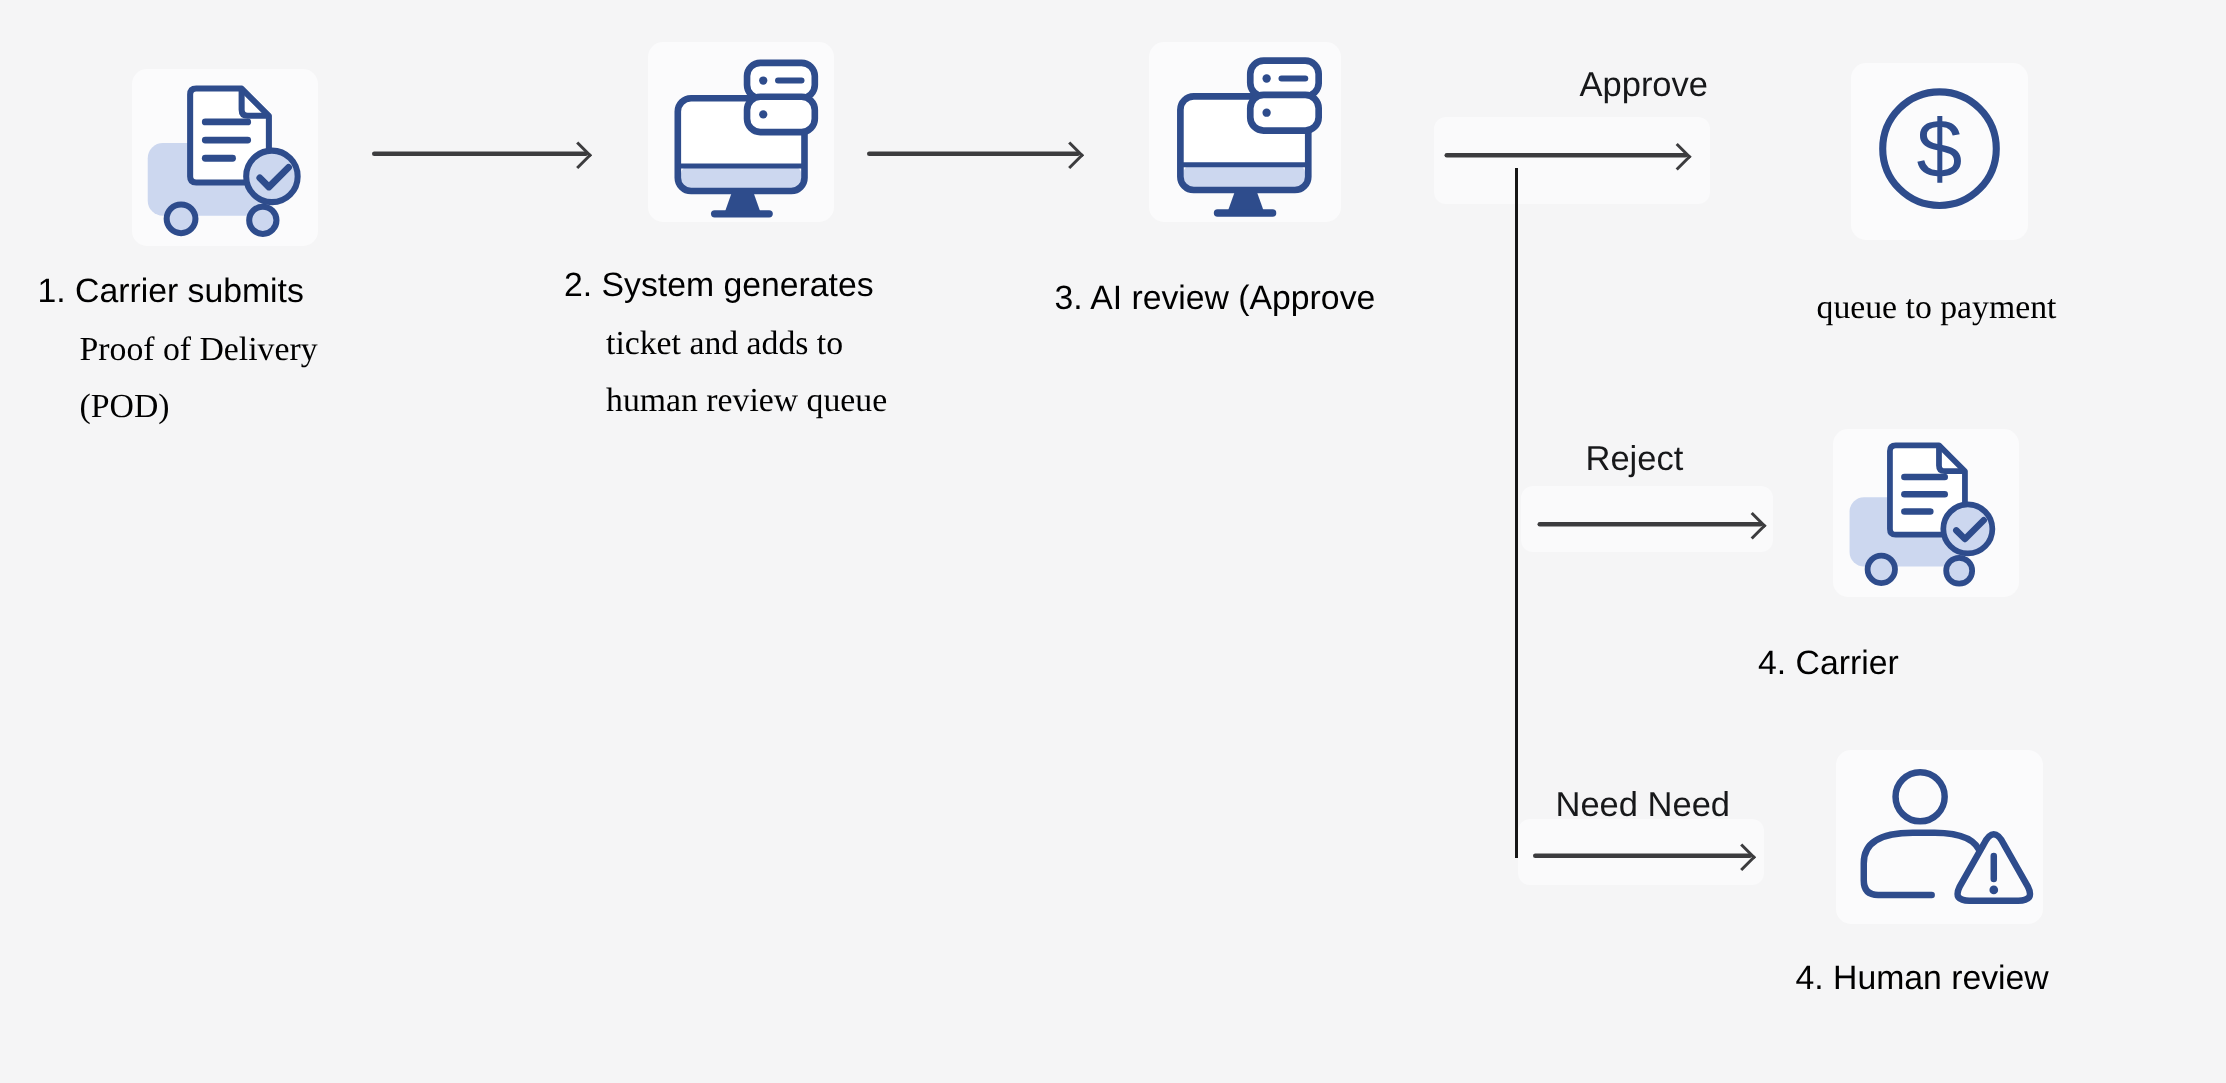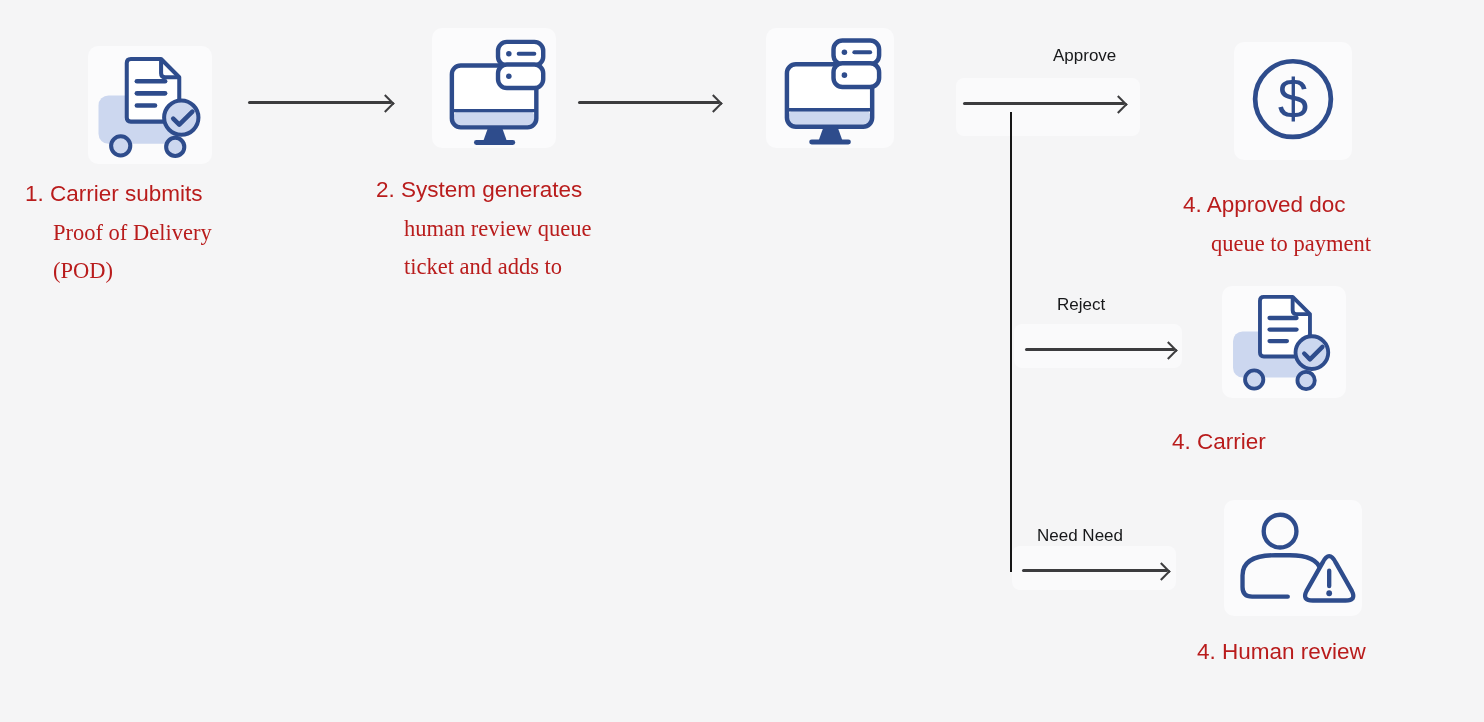--- a/index.html
+++ b/index.html
@@ -22,27 +22,27 @@
   .plate{
     position:absolute;
     background:#fafafb;
     border-radius:8px;
   }
   .icon{position:absolute;display:block;}
   .step-text{
     position:absolute;
     font-size:22.5px;
     line-height:38.5px;
-    color:#b91c1c;
+    color:#000000;
   }
   .step-text .line{white-space:nowrap;}
   .step-text .indent{margin-left:28px;font-family:Liberation Serif, serif;}
   .branch-label{
     position:absolute;
-    font-size:17px;
+    font-size:23px;
     line-height:30px;
     white-space:nowrap;
     color:#17181a;
   }
   .arrow{
     position:absolute;
     height:2.5px;
     background:#3c3c3e;
     border-radius:2px;
   }
@@ -125,43 +125,43 @@
   </div>
 
   <div class="arrow" style="left:248px;top:101px;width:144px"></div>
 
   <div class="tile" style="left:432px;top:28px;width:124px;height:120px"></div>
   <svg class="icon" style="left:443px;top:36px" width="113" height="110" viewBox="0 0 115 112">
       <use href="#sym-monitor"></use>
     </svg>
   <div class="step-text" style="left:376px;top:171px">
     <div class="line">2. System generates</div>
+    <div class="line indent">ticket and adds to</div>
     <div class="line indent">human review queue</div>
-    <div class="line indent">ticket and adds to</div>
   </div>
 
   <div class="arrow" style="left:578px;top:101px;width:142px"></div>
 
   <div class="tile" style="left:766px;top:28px;width:128px;height:120px"></div>
   <svg class="icon" style="left:778px;top:34px" width="114" height="112" viewBox="0 0 115 112">
       <use href="#sym-monitor"></use>
     </svg>
   <div class="step-text" style="left:703px;top:180px">
+    <div class="line">3. AI review (Approve</div>
   </div>
 
   <div class="vline" style="left:1010px;top:112px;height:460px"></div>
 
   <div class="branch-label" style="left:1053px;top:41px">Approve</div>
   <div class="arrow" style="left:963px;top:102px;width:162px"></div>
   <div class="tile" style="left:1234px;top:42px;width:118px;height:118px"></div>
   <svg class="icon" style="left:1240px;top:47px" width="106" height="108" viewBox="0 0 112 114">
       <use href="#sym-dollar"></use>
     </svg>
   <div class="step-text" style="left:1183px;top:186px">
-    <div class="line">4. Approved doc</div>
     <div class="line indent">queue to payment</div>
   </div>
 
   <div class="branch-label" style="left:1057px;top:290px">Reject</div>
   <div class="arrow" style="left:1025px;top:348px;width:150px"></div>
   <div class="tile" style="left:1222px;top:286px;width:124px;height:112px"></div>
   <svg class="icon" style="left:1230px;top:293px" width="108" height="100" viewBox="0 0 110 104">
       <use href="#sym-truck"></use>
     </svg>
   <div class="step-text" style="left:1172px;top:423px">

